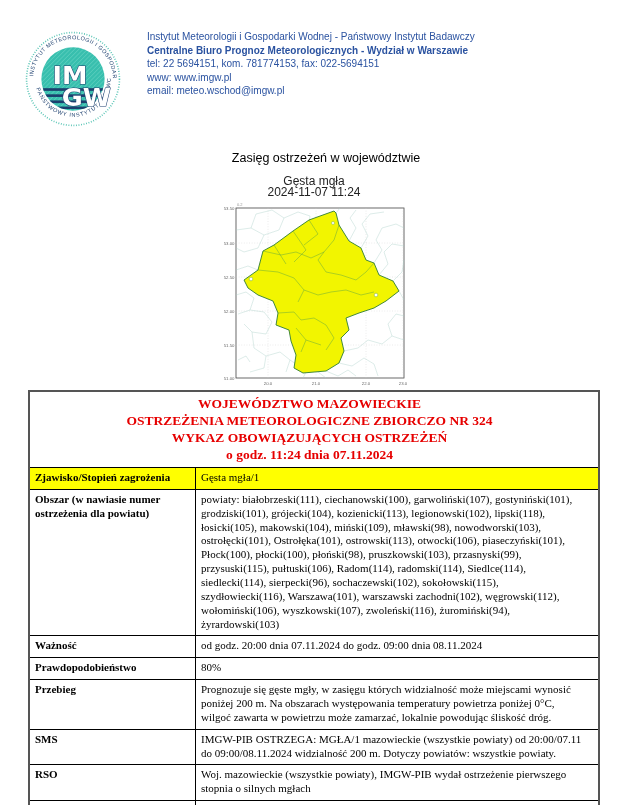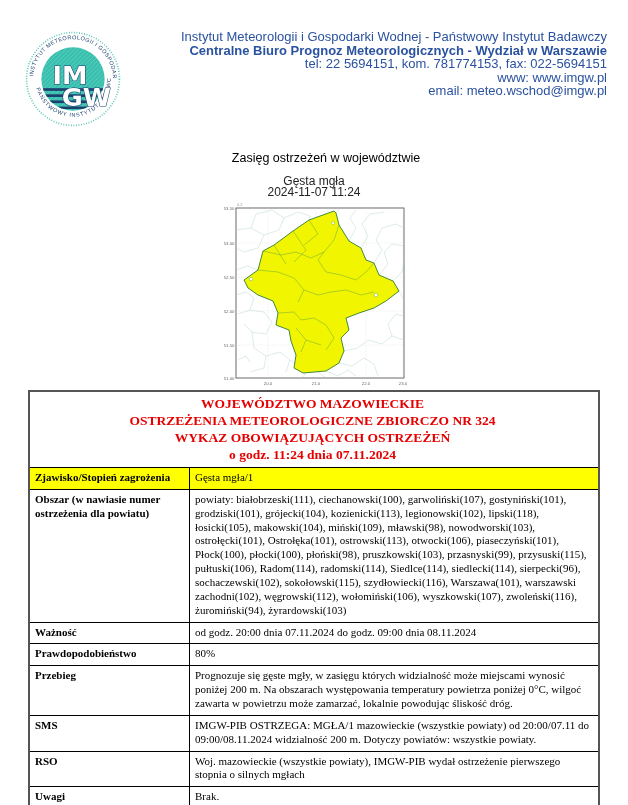--- a/index.html
+++ b/index.html
@@ -5,21 +5,21 @@
   html,body{margin:0;padding:0;background:#888;}
   .page{
     position:relative;width:628px;height:805px;margin:0 auto;
     background:#ffffff;overflow:hidden;
     font-family:"Liberation Sans",sans-serif;
   }
   
   .logo-wrap{position:absolute;left:24px;top:30px;width:98px;height:98px;}
   .hdr{
     position:absolute;right:21px;top:30px;width:460px;
-    text-align:right;color:#2a52a0;font-size:13px;line-height:13.5px;
+    color:#2a52a0;font-size:10px;line-height:13.5px;
   }
   .hdr .b{font-weight:bold;}
   
   .map-heading{
     position:absolute;left:0;top:151px;width:628px;text-align:center;
     color:#000;font-size:12.5px;margin-left:12px;
   }
   .map-sub{
     position:absolute;left:0;top:176px;width:628px;text-align:center;
     color:#222;font-size:12px;line-height:10.5px;
@@ -27,21 +27,21 @@
   .map-svg{position:absolute;left:206px;top:200px;}
   
   table.warn{
     position:absolute;left:28px;top:390px;width:572px;
     border-collapse:collapse;
     font-family:"Liberation Serif",serif;font-size:11px;color:#000;
     border:2px solid #555;
   }
   table.warn td{
     border:1px solid #000;vertical-align:top;
-    padding:3px 8px 4px 5px;line-height:1.26;
+    padding:3px 14px 4px 5px;line-height:1.26;
   }
   td.title-cell{
     text-align:center;font-weight:bold;color:#e60000;
     font-size:13.5px;line-height:17px;padding:7px 4px 8px;
   }
   tr.hl td{background:#ffff00;margin-left:29px;}
   td.lbl{font-weight:bold;width:146px;}
 </style>
 </head>
 <body>

